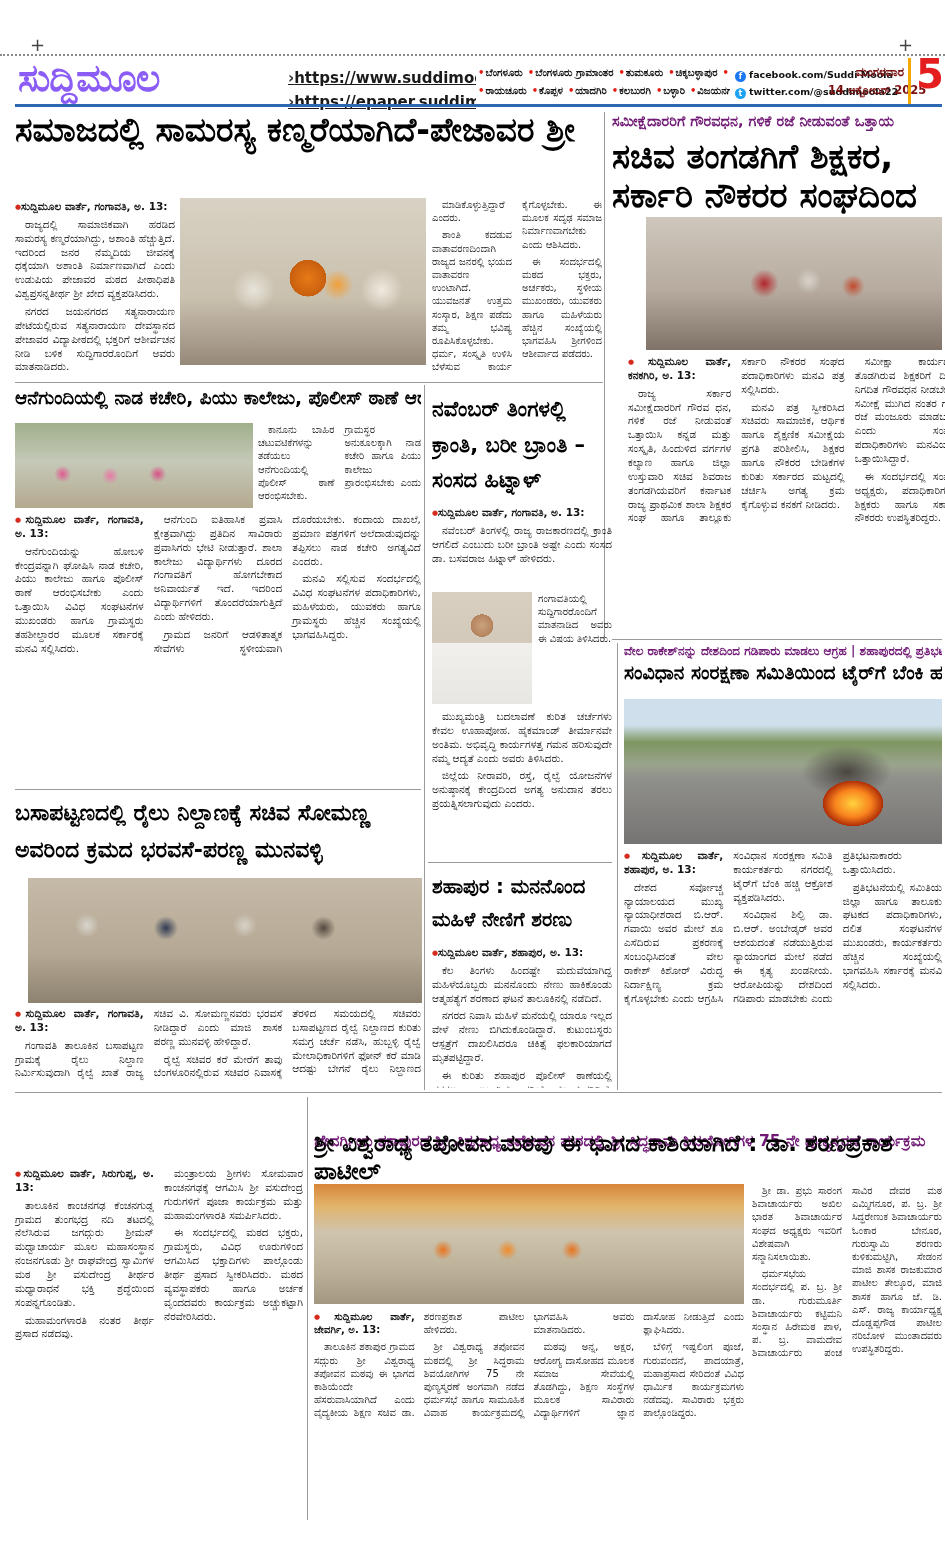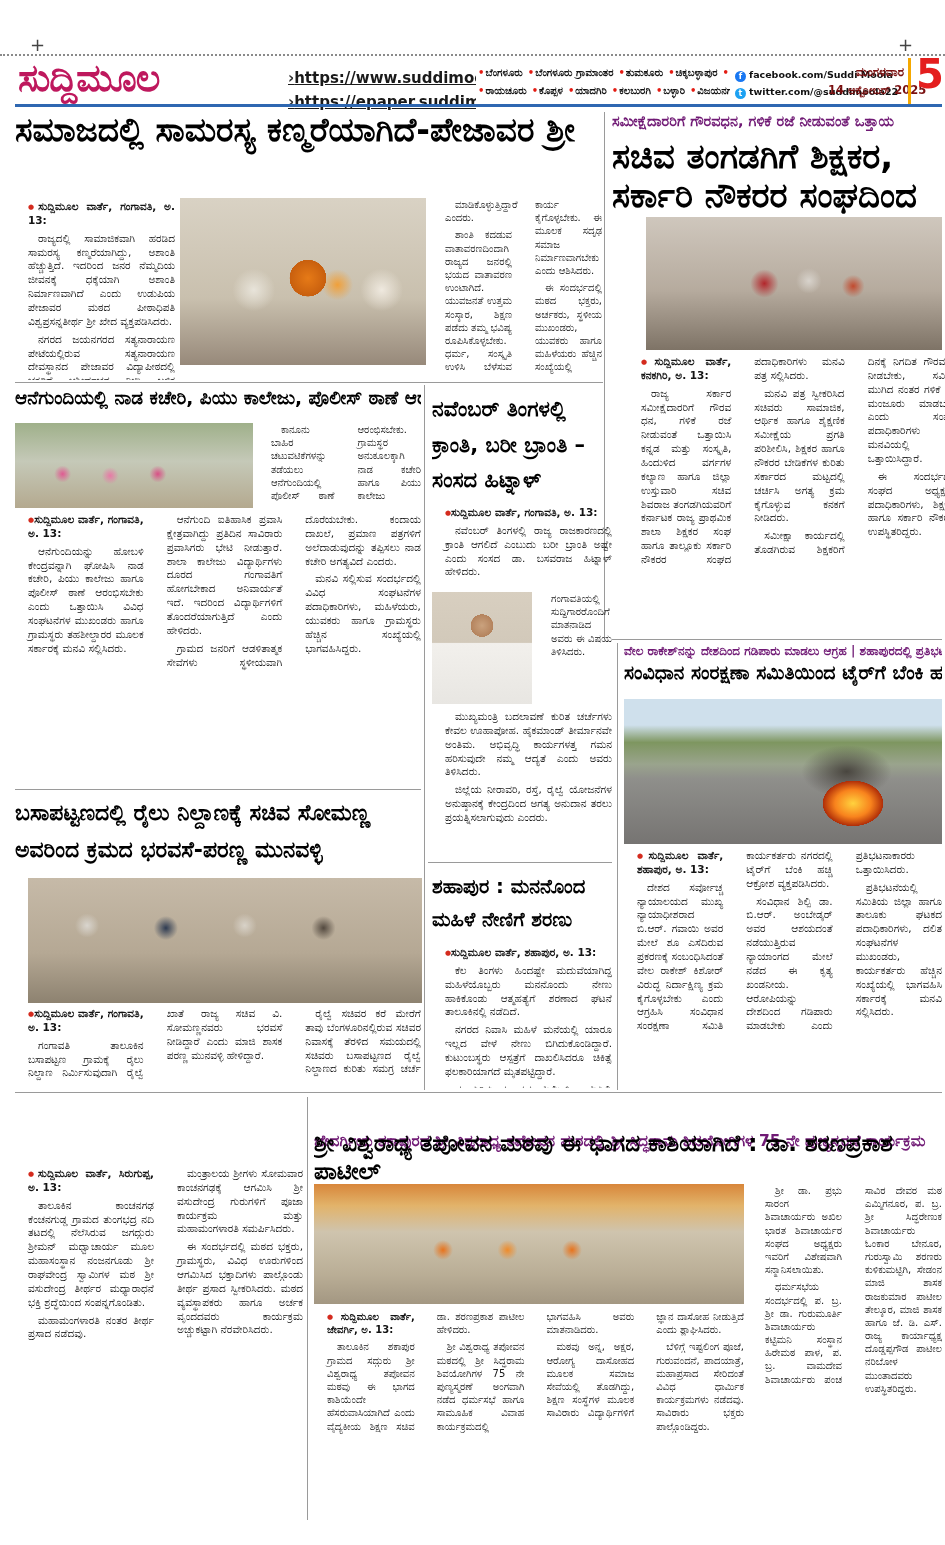--- a/index.html
+++ b/index.html
@@ -4,21 +4,21 @@
 <style>
   html,body{margin:0;padding:0;background:#fff;}
   .page{position:relative;width:945px;height:1545px;background:#ffffff;overflow:hidden;
         font-family:"DejaVu Sans","Liberation Sans",sans-serif;color:#111;}
   
   .topdots{position:absolute;left:0;top:54px;width:945px;height:0;border-top:2px dotted #8a8a8a;}
   .cropmark{position:absolute;color:#444;font-size:18px;font-weight:400;}
   .cropmark::before{content:"+";}
   
   .masthead{position:absolute;left:18px;top:58px;width:262px;font-size:38px;font-weight:800;
-            color:#be185d;letter-spacing:-1px;line-height:1.1;}
+            color:#8b5cf6;letter-spacing:-1px;line-height:1.1;}
   .urlblock{position:absolute;left:288px;top:66px;width:188px;font-size:15px;font-weight:700;
             color:#1a1a1a;line-height:1.6;text-decoration:underline;}
   .urlblock .url::before{content:"\203A ";color:#333;}
   .urlblock .url{display:block;white-space:nowrap;overflow:hidden;}
   .cities{position:absolute;left:478px;top:64px;width:252px;font-size:10px;font-weight:700;
           color:#111;line-height:1.75;}
   .cities .row{white-space:nowrap;overflow:hidden;}
   .city{margin-right:5px;}
   .city::before{content:"\2022";color:#e31b12;margin-right:1px;}
   .social{position:absolute;left:735px;top:66px;width:152px;font-size:9.5px;font-weight:700;
@@ -35,21 +35,21 @@
   .dateblock .date{font-size:11.5px;white-space:nowrap;}
   .pagenum{position:absolute;left:908px;top:57px;width:36px;height:50px;}
   .pagenum .bar{position:absolute;left:0;top:1px;width:3px;height:46px;background:#f5a800;}
   .pagenum .num{position:absolute;left:8px;top:-6px;font-size:40px;font-weight:700;color:#e41e1e;}
   .bluerule{position:absolute;left:15px;top:104px;width:927px;height:3px;background:#2e67b1;}
   
   .headline{position:absolute;font-weight:800;color:#000;overflow:hidden;}
   .kicker{position:absolute;font-weight:700;color:#701a75;overflow:hidden;white-space:nowrap;}
   .bodyblock{position:absolute;font-size:10.5px;line-height:1.32;text-align:justify;
              color:#141414;overflow:hidden;}
-  .bodyblock p{margin:0 0 4px 13px;text-indent:10px;}
+  .bodyblock p{margin:0 0 4px 0;text-indent:10px;}
   .bodyblock p.byline{text-indent:0;font-weight:700;}
   .bodyblock p.byline::before{content:"\25CF ";color:#d42b1e;font-size:7px;vertical-align:1px;}
   .small{font-size:10px;}
   .cols2{column-count:2;column-gap:10px;}
   .cols3{column-count:3;column-gap:10px;}
   .cols4{column-count:4;column-gap:9px;}
   
   .hrule{position:absolute;height:1px;background:#9a9a9a;}
   .vrule{position:absolute;width:1px;background:#9a9a9a;}
   .photo{position:absolute;}

